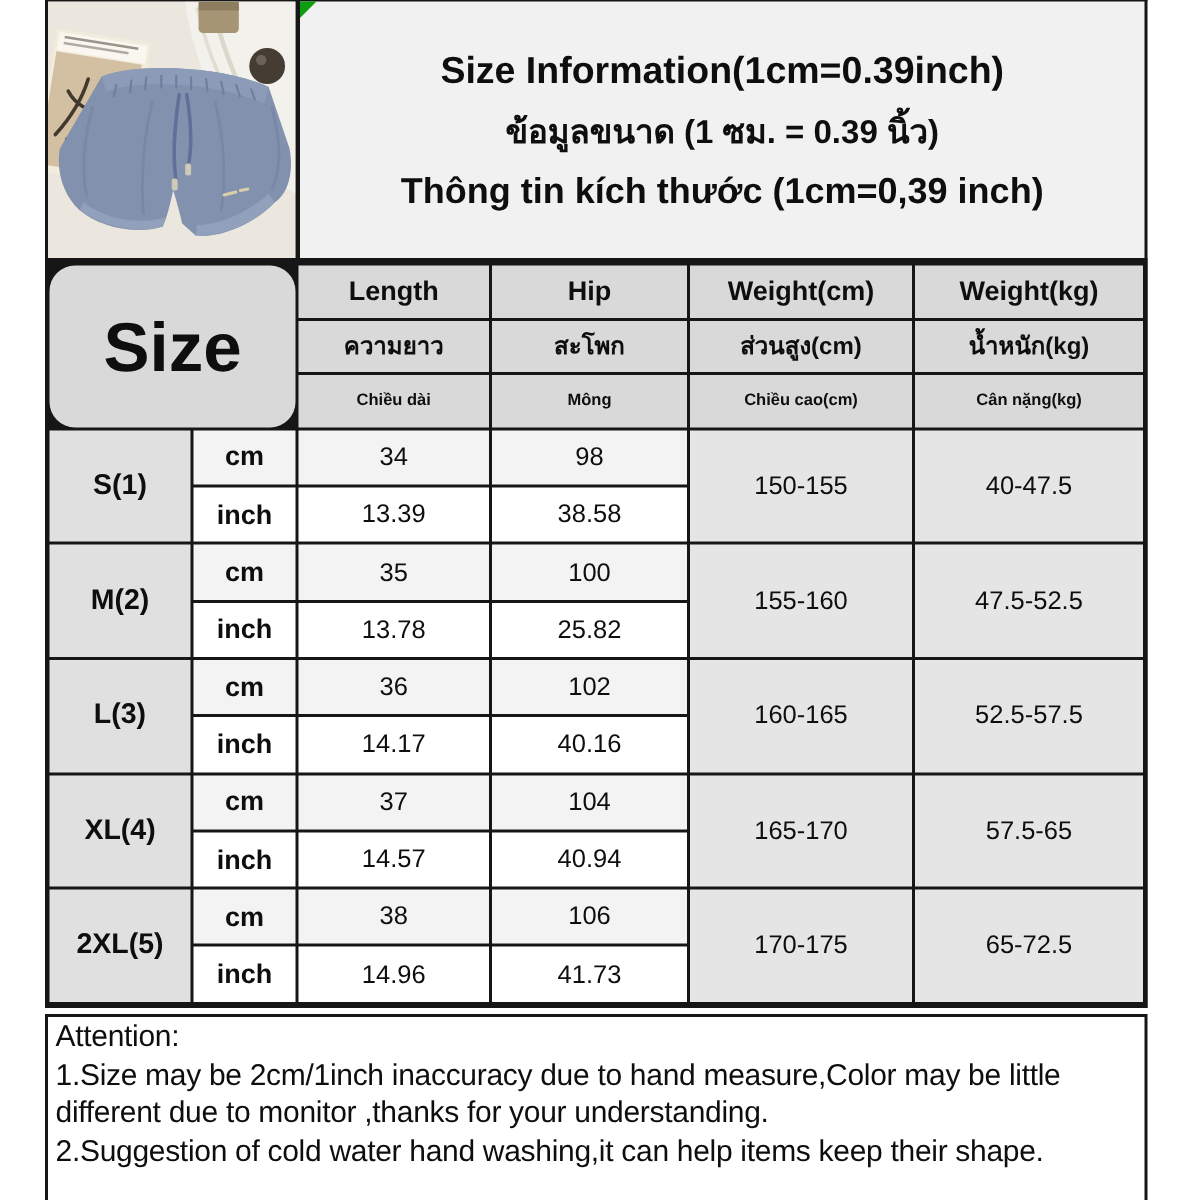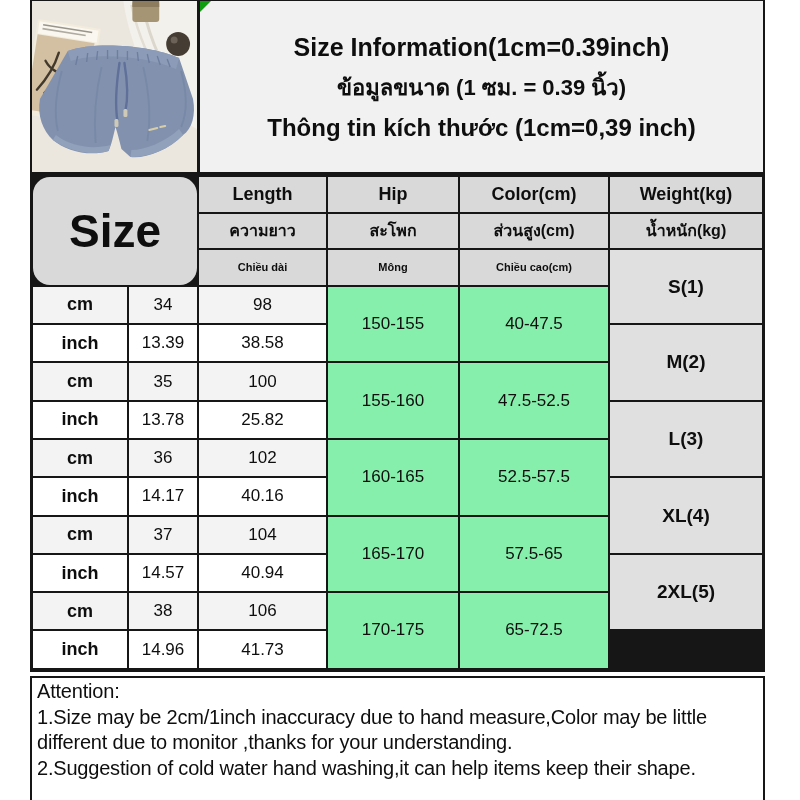--- a/index.html
+++ b/index.html
@@ -27,21 +27,21 @@
   .cell{display:flex;align-items:center;justify-content:center;background:#ffffff;
         font-size:17px;text-align:center;overflow:hidden;}
   .hc{background:#d9d9d9;font-weight:bold;font-size:18px;}
   .hc-th{font-size:16px;}
   .hc-vi{font-size:11px;text-align:right;}
   .sz{background:#d9d9d9;font-weight:bold;font-size:46px;grid-column:span 2;grid-row:span 3;border-radius:17px;}
   .lbl{background:#e0e0e0;font-weight:bold;font-size:19px;grid-row:span 2;}
   .unit{font-weight:bold;font-size:18px;}
   .rcm{background:#f3f3f3;}
   .rin{background:#ffffff;}
-  .range{background:#86efac;grid-row:span 2;}
+  .range{background:#e5e5e5;grid-row:span 2;}
 
   
   .attention{position:absolute;left:30px;top:676px;width:735px;height:144px;box-sizing:border-box;
              border:2px solid #161616;background:#ffffff;padding:1px 5px;
              font-size:20px;line-height:25.5px;letter-spacing:-0.2px;}
 </style>
 </head>
 <body>
 
 <div class="page">
@@ -93,29 +93,30 @@
     <div class="corner"></div>
     <div class="t-en">Size Information(1cm=0.39inch)</div>
     <div class="t-th">ข้อมูลขนาด (1 ซม. = 0.39 นิ้ว)</div>
     <div class="t-vi">Thông tin kích thước (1cm=0,39 inch)</div>
   </div>
 
   <div class="grid">
     <div class="cell sz">Size</div>
     <div class="cell hc">Length</div>
     <div class="cell hc">Hip</div>
-    <div class="cell hc">Color(cm)</div>
+    <div class="cell hc">Weight(cm)</div>
     <div class="cell hc">Weight(kg)</div>
     <div class="cell hc hc-th">ความยาว</div>
     <div class="cell hc hc-th">สะโพก</div>
     <div class="cell hc hc-th">ส่วนสูง(cm)</div>
     <div class="cell hc hc-th">น้ำหนัก(kg)</div>
     <div class="cell hc hc-vi">Chiều dài</div>
     <div class="cell hc hc-vi">Mông</div>
     <div class="cell hc hc-vi">Chiều cao(cm)</div>
+    <div class="cell hc hc-vi">Cân nặng(kg)</div>
 
     <div class="cell lbl">S(1)</div>
     <div class="cell unit rcm">cm</div>
     <div class="cell rcm">34</div>
     <div class="cell rcm">98</div>
     <div class="cell range">150-155</div>
     <div class="cell range">40-47.5</div>
     <div class="cell unit rin">inch</div>
     <div class="cell rin">13.39</div>
     <div class="cell rin">38.58</div>

